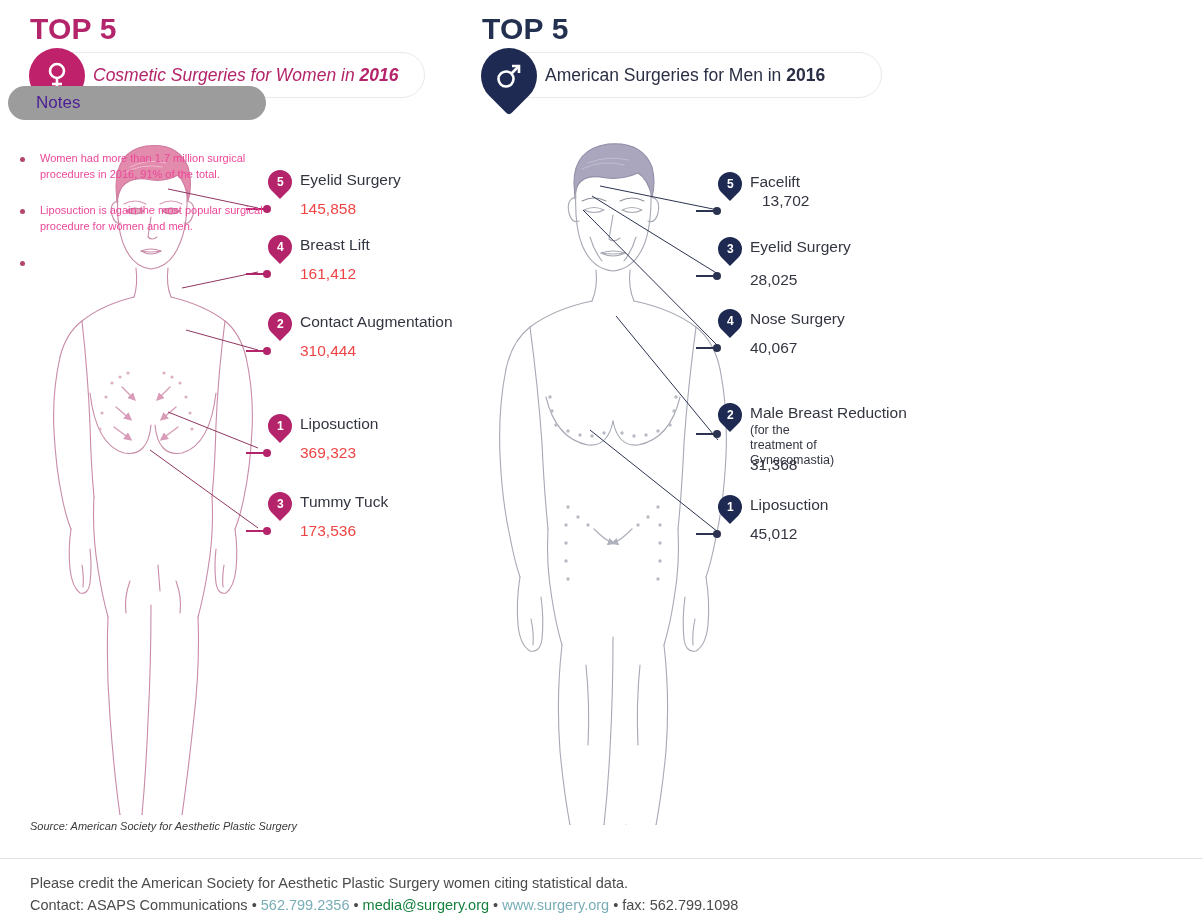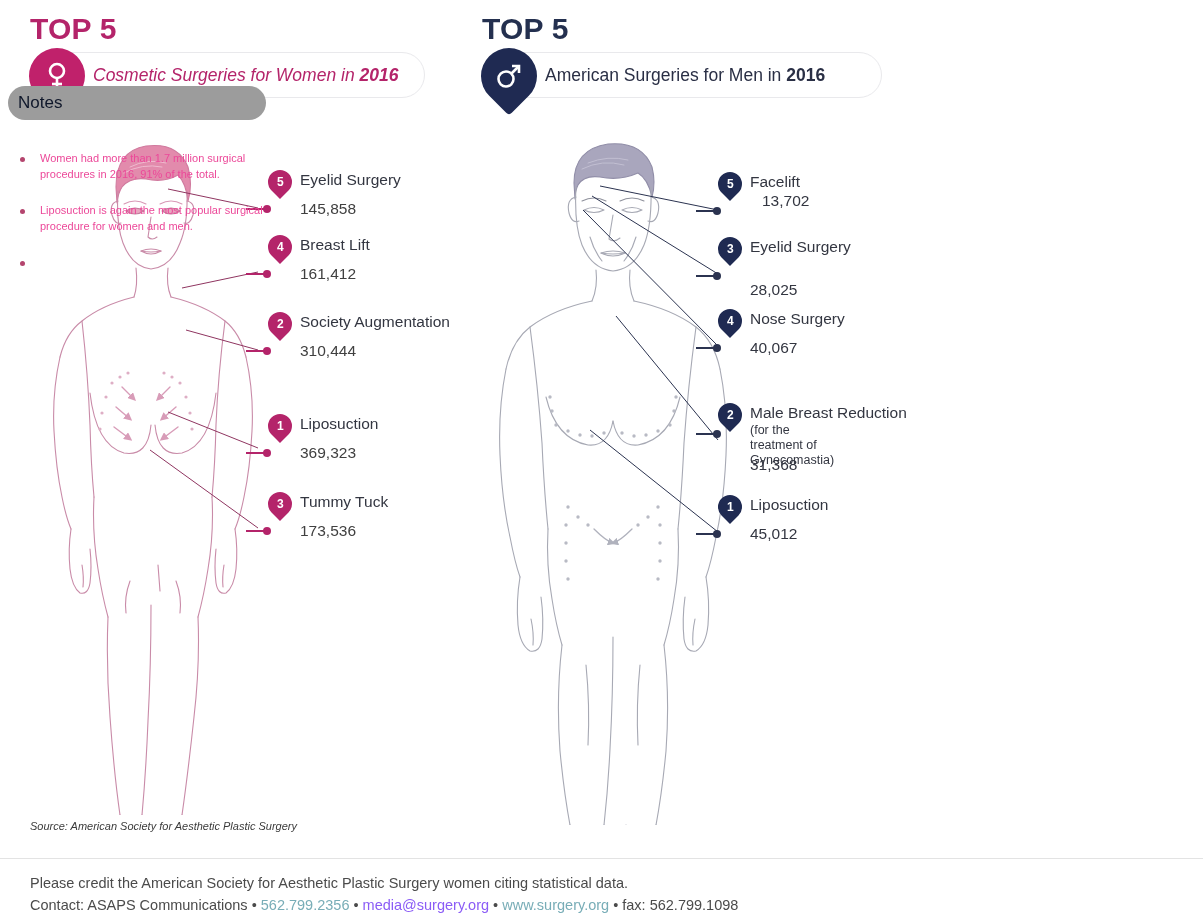--- a/index.html
+++ b/index.html
@@ -87,21 +87,21 @@
   }
   .callout .c-sub {
     position: absolute; left: 32px; top: 20px;
     font-size: 12.5px; color: #333641; line-height: 15px;
     white-space: pre-line;
   }
   .callout .c-value {
     position: absolute; left: 32px;
     font-size: 15.5px;
   }
-  .women .c-value { color: #404040; text-align: right; }
+  .women .c-value { color: #ef4444; text-align: right; }
   .men   .c-value { color: #333641; }
 
   
   .leader { position: absolute; height: 2px; }
   .women .leader { background: #b4246a; }
   .men   .leader { background: #2b3350; }
   .leader .dot {
     position: absolute; right: -3px; top: -3px;
     width: 8px; height: 8px; border-radius: 50%;
   }
@@ -111,21 +111,21 @@
   .connector { position: absolute; overflow: visible; }
 
   
   #notes-header {
     position: absolute; left: 8px; top: 86px;
     width: 258px; height: 34px;
     background: #9c9c9c; border-radius: 17px;
     display: flex; align-items: center;
   }
   #notes-header .h-text {
-    color: #0f172a; font-size: 17px; margin-left: 10px;
+    color: #4c1d95; font-size: 17px; margin-left: 28px;
   }
   #notes-list { position: absolute; left: 8px; top: 150px; width: 262px; }
   .note-item {
     position: relative; padding-left: 32px;
     margin-bottom: 20px;
     font-size: 11px; line-height: 16px; color: #ec4899;
   }
   .note-item .bullet {
     position: absolute; left: 12px; top: 7px;
     width: 5px; height: 5px; border-radius: 50%;
@@ -140,21 +140,21 @@
   #footer-rule {
     position: absolute; left: 0; top: 858px; width: 1203px;
     height: 1px; background: #e3e3e3;
   }
   #footer {
     position: absolute; left: 30px; top: 872px;
     font-size: 14.5px; color: #4b4b4b; line-height: 22px;
   }
   #footer a { text-decoration: none; }
   .f-phone { color: #78adb7; }
-  .f-email { color: #8b5cf6; text-decoration: underline; }
+  .f-email { color: #15803d; text-decoration: underline; }
   .f-web   { color: #78adb7; text-decoration: underline; }
   .f-sep   { color: #4b4b4b; }
 </style>
 </head>
 <body>
 
 <div class="panel" id="panel-women">
 
   <h1 class="top5">TOP 5</h1>
 
@@ -279,21 +279,21 @@
     <div class="c-value" style="top:30px;">161,412</div>
     <div class="leader" style="left:-22px; top:38px; width:22px;">
         <div class="dot"></div>
       </div>
   </div>
 
   <div class="callout women" style="left:268px; top:312px;">
     <div class="rank-pin">
         <span>2</span>
       </div>
-    <div class="c-label">Society Augmentation</div>
+    <div class="c-label">Contact Augmentation</div>
     <div class="c-value" style="top:30px;">310,444</div>
     <div class="leader" style="left:-22px; top:38px; width:22px;">
         <div class="dot"></div>
       </div>
   </div>
 
   <div class="callout women" style="left:268px; top:414px;">
     <div class="rank-pin">
         <span>1</span>
       </div>
@@ -444,21 +444,21 @@
     <div class="leader" style="left:-22px; top:38px; width:22px;">
         <div class="dot"></div>
       </div>
   </div>
 
   <div class="callout men" style="left:248px; top:237px;">
     <div class="rank-pin">
         <span>3</span>
       </div>
     <div class="c-label">Eyelid Surgery</div>
-    <div class="c-value" style="top:44px;">28,025</div>
+    <div class="c-value" style="top:34px;">28,025</div>
     <div class="leader" style="left:-22px; top:38px; width:22px;">
         <div class="dot"></div>
       </div>
   </div>
 
   <div class="callout men" style="left:248px; top:309px;">
     <div class="rank-pin">
         <span>4</span>
       </div>
     <div class="c-label">Nose Surgery</div>

